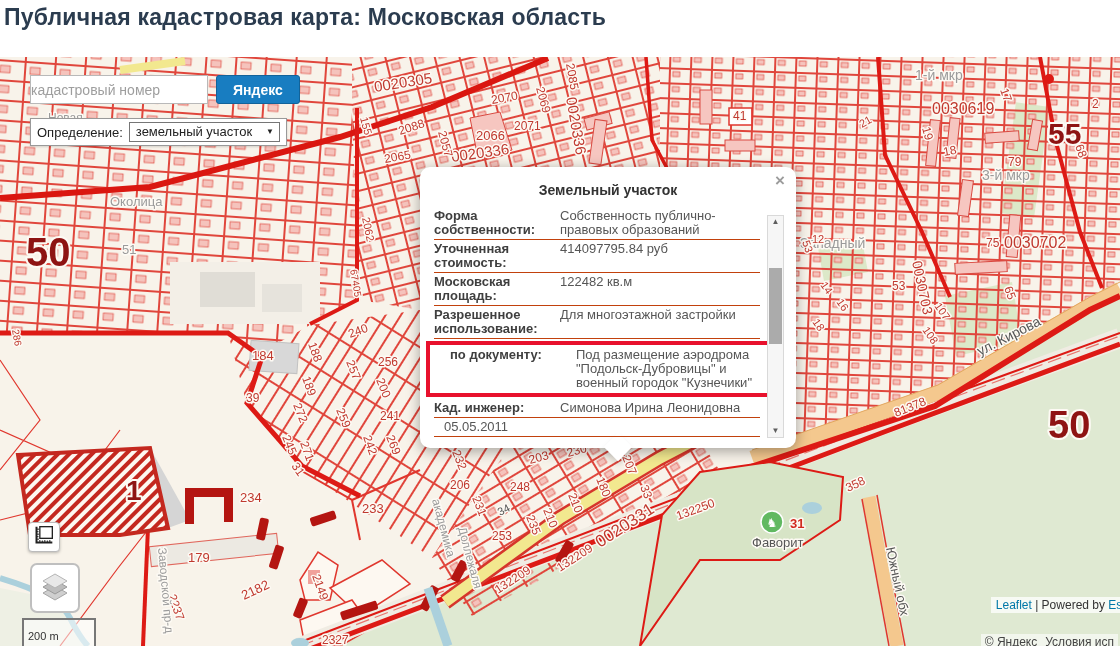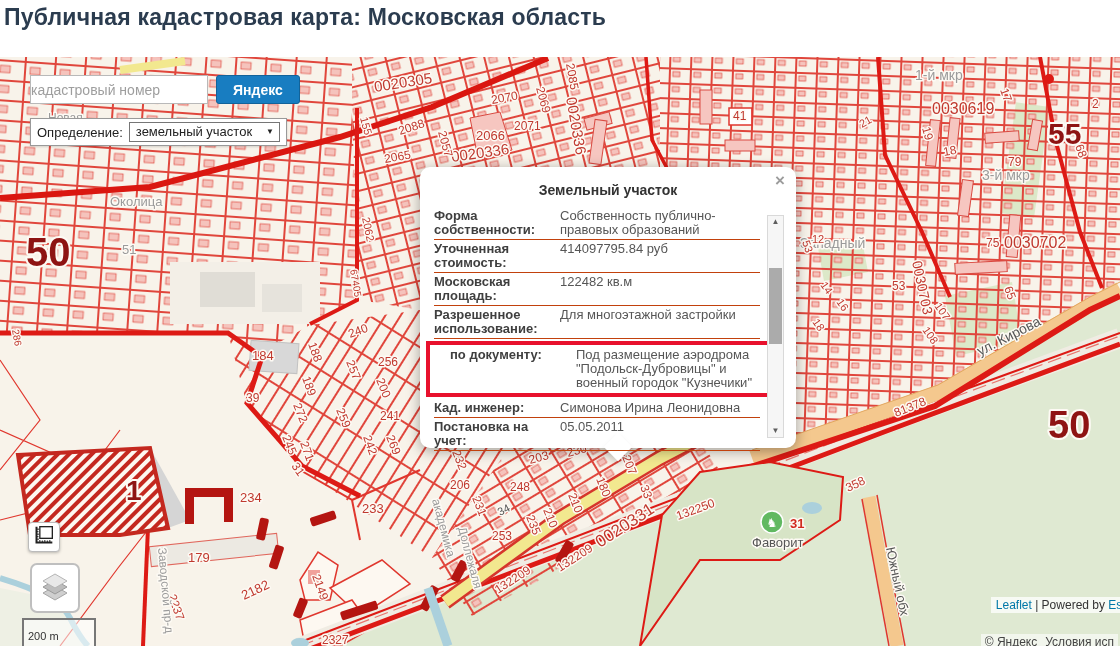--- a/index.html
+++ b/index.html
@@ -315,21 +315,20 @@
         </div>
         <div class="prow hl">
           <div class="plabel">по документу:</div>
           <div class="pvalue">Под размещение аэродрома "Подольск-Дубровицы" и военный городок "Кузнечики"</div>
         </div>
         <div class="prow">
           <div class="plabel">Кад. инженер:</div>
           <div class="pvalue">Симонова Ирина Леонидовна</div>
         </div>
         <div class="prow">
-          <div class="plabel">Постановка на учет:</div>
           <div class="pvalue">05.05.2011</div>
         </div>
       </div>
     <div class="sbar">
       <div class="sarr up">▲</div>
       <div class="sthumb"></div>
       <div class="sarr down">▼</div>
     </div>
   </div>
 

